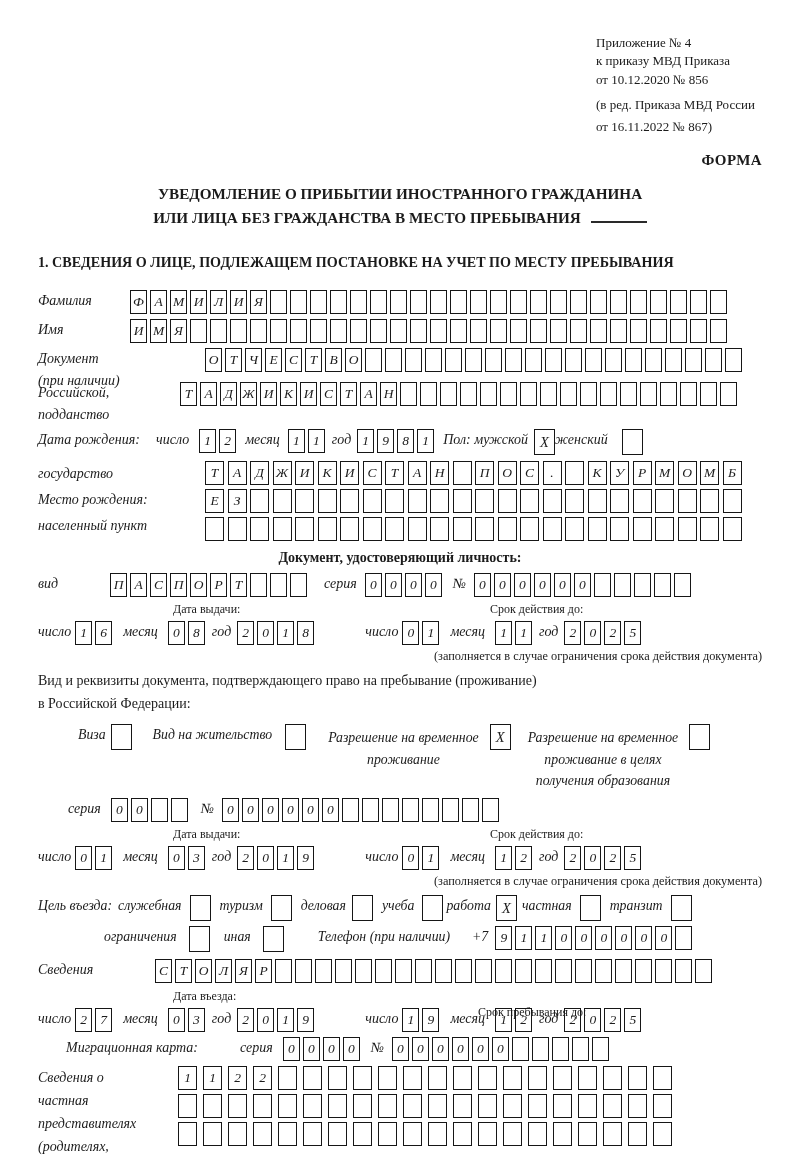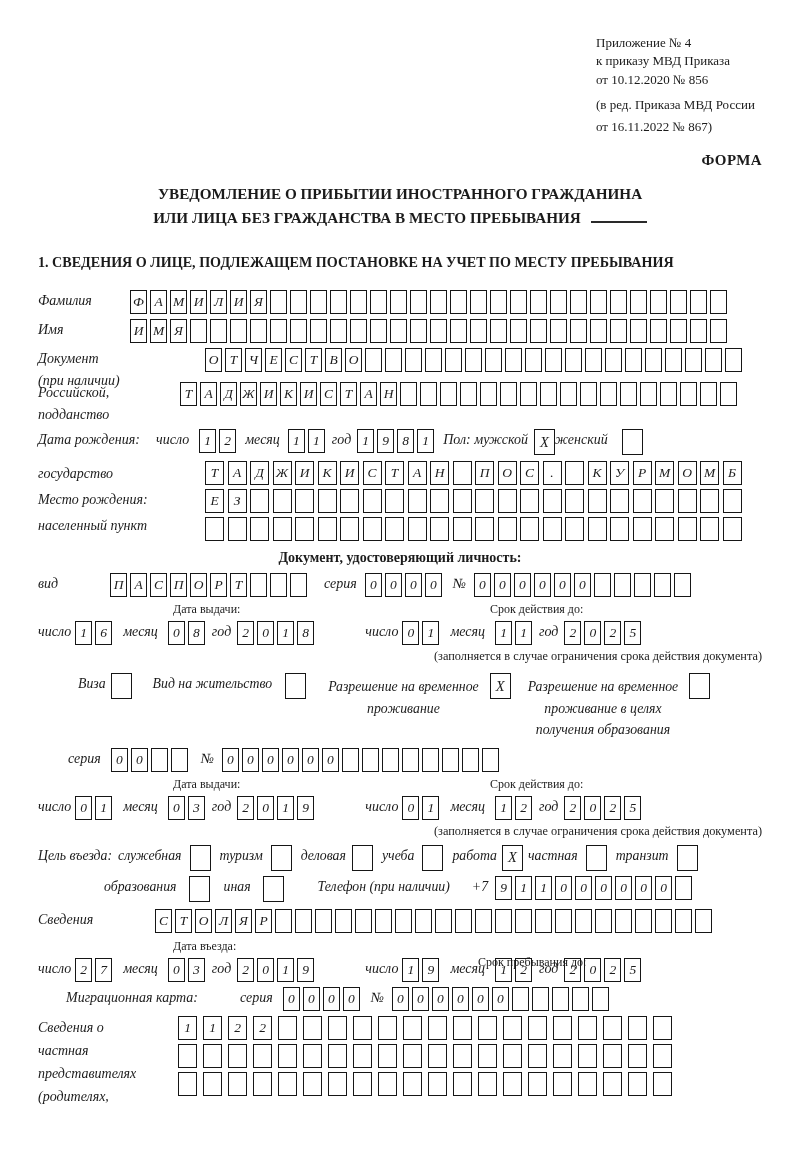--- a/index.html
+++ b/index.html
@@ -413,20 +413,24 @@
     <span class="sub" style="margin-left:4px">год</span>
     <span class="cells" style="margin-left:6px">
         <span class="cell">2</span>
         <span class="cell">0</span>
         <span class="cell">2</span>
         <span class="cell">5</span>
       </span>
   </div>
   <div class="note">(заполняется в случае ограничения срока действия документа)</div>
 
+  <div class="intro">
+    <div>Вид и реквизиты документа, подтверждающего право на пребывание (проживание)</div>
+    <div>в Российской Федерации:</div>
+  </div>
 
   <div class="frow permits">
     <span class="sub">Виза</span>
     <span class="cb" style="margin-left:5px"></span>
     <span class="sub" style="margin-left:21px">Вид на жительство</span>
     <span class="cb" style="margin-left:13px"></span>
     <span class="plines" style="margin-left:22px">
       <span>Разрешение на временное</span>
       <span>проживание</span>
     </span>
@@ -511,29 +515,29 @@
   <div class="frow goal" style="margin-top:6px">
     <span class="sub">Цель въезда:</span>
     <span class="sub" style="margin-left:6px">служебная</span>
     <span class="cb" style="margin-left:8px"></span>
     <span class="sub" style="margin-left:9px">туризм</span>
     <span class="cb" style="margin-left:8px"></span>
     <span class="sub" style="margin-left:9px">деловая</span>
     <span class="cb" style="margin-left:6px"></span>
     <span class="sub" style="margin-left:9px">учеба</span>
     <span class="cb" style="margin-left:8px"></span>
-    <span class="sub" style="margin-left:9px">работа</span>
+    <span class="sub" style="margin-left:3px">работа</span>
     <span class="cb" style="margin-left:5px">X</span>
     <span class="sub" style="margin-left:5px">частная</span>
     <span class="cb" style="margin-left:8px"></span>
     <span class="sub" style="margin-left:9px">транзит</span>
     <span class="cb" style="margin-left:8px"></span>
   </div>
   <div class="frow goal">
-    <span class="sub" style="margin-left:66px">образования</span>
+    <span class="sub" style="margin-left:66px">ограничения</span>
     <span class="cb" style="margin-left:12px"></span>
     <span class="sub" style="margin-left:14px">иная</span>
     <span class="cb" style="margin-left:12px"></span>
     <span class="sub" style="margin-left:34px">Телефон (при наличии)</span>
     <span class="sub" style="margin-left:22px">+7</span>
     <span class="cells" style="margin-left:7px">
         <span class="cell">9</span>
         <span class="cell">1</span>
         <span class="cell">1</span>
         <span class="cell">0</span>

